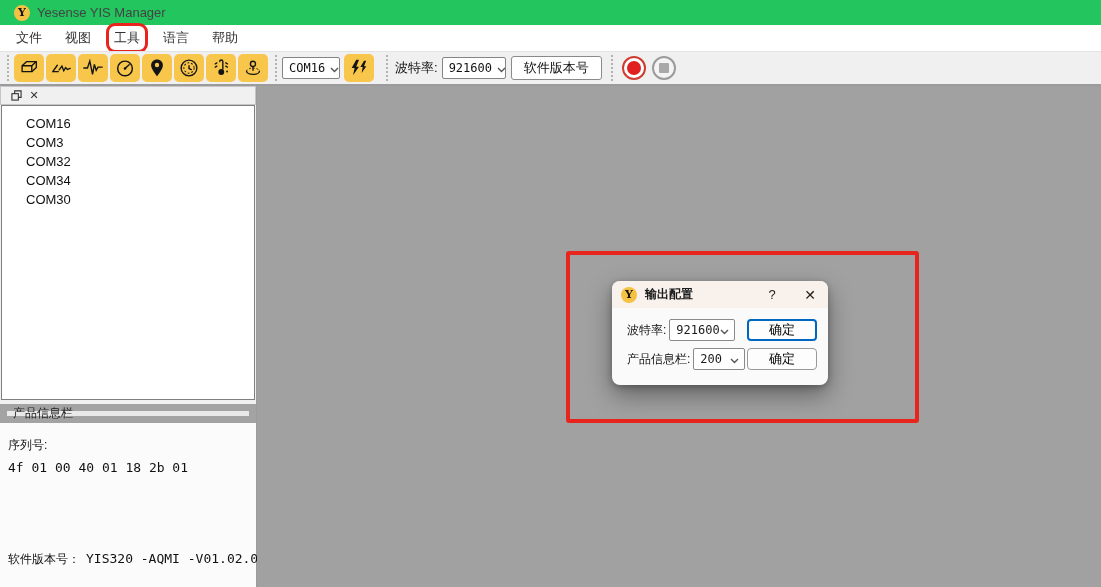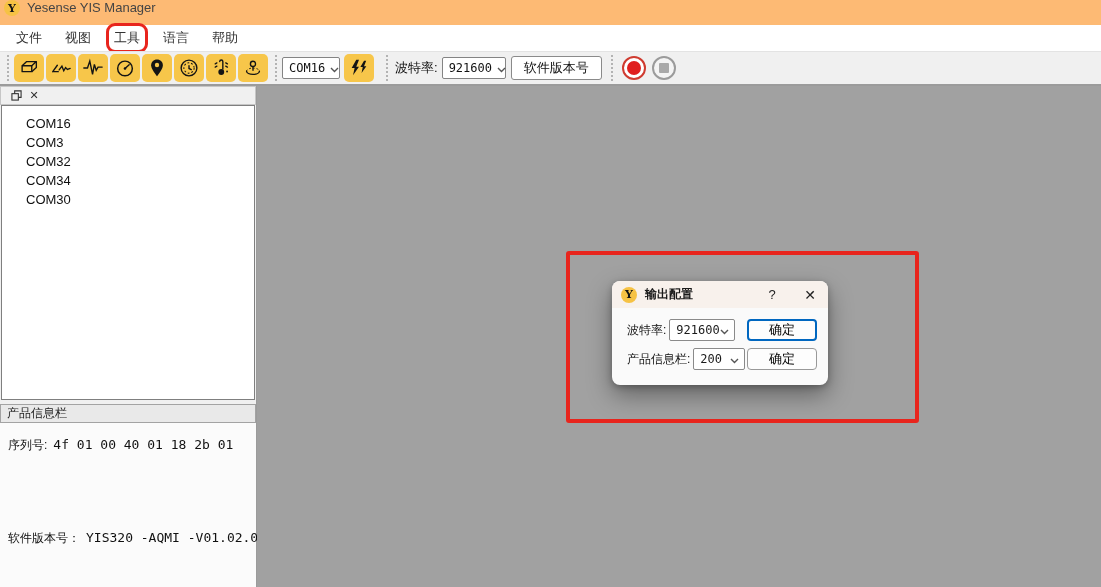--- a/index.html
+++ b/index.html
@@ -1,21 +1,21 @@
 <!DOCTYPE html>
 <html><head>
 <meta charset="utf-8">
 <style>
   * { margin:0; padding:0; box-sizing:border-box; }
   html,body { width:1101px; height:587px; overflow:hidden; }
   body { font-family:"Liberation Sans", sans-serif; font-size:13px; color:#1a1a1a; background:#fff; }
   .window { width:1101px; height:587px; display:flex; flex-direction:column; }
 
   
-  .titlebar { height:25px; background:#fdba74; display:flex; padding-left:4px; flex:none; }
+  .titlebar { height:25px; background:#22c55e; display:flex; align-items:center; padding-left:14px; flex:none; }
   .logo-circle { width:16px; height:16px; border-radius:50%; background:#f6c244; display:inline-flex; align-items:center; justify-content:center; flex:none; }
   .logo-circle::after { content:"Y"; font-family:"DejaVu Serif", serif; font-weight:bold; font-size:11px; color:#141414; line-height:1; }
   .titlebar .app-title { margin-left:7px; font-size:13px; color:#444; }
 
   
   .menubar { height:26px; background:#ffffff; display:flex; align-items:center; padding-left:12px; gap:15px; flex:none; }
   .menu-item { padding:2px 4px; color:#333; cursor:default; }
   .menu-item.hl { outline:3px solid #e8251d; outline-offset:1px; border-radius:5px; }
 
   
@@ -34,26 +34,26 @@
   .stop-btn .sq { width:10px; height:10px; background:#a9a9a9; border-radius:1px; }
 
   
   .app-body { flex:1; display:flex; min-height:0; }
   .left-panel { width:257px; flex:none; background:#f0f0f0; display:flex; flex-direction:column; border-right:1px solid #9b9b9b; }
   .dock-header { height:19px; background:#f0f0f0; border:1px solid #c6c6c6; display:flex; align-items:center; padding:0 4px 0 6px; font-size:12px; color:#222; flex:none; }
   .dock-header .dh-title { flex:1; }
   .dock-icon { width:18px; height:15px; display:inline-flex; align-items:center; justify-content:center; cursor:pointer; color:#333; font-size:11px; }
   .port-list { height:295px; background:#fff; border:1px solid #7f7f7f; margin:0 1px; padding:8px 0 0 0; overflow:hidden; flex:none; }
   .port-item { height:19px; line-height:19px; padding-left:24px; font-size:13px; color:#111; cursor:pointer; }
-  .info-header { height:19px; margin-top:4px; background:#e9e9e9; border:1px solid #a3a3a3; display:flex; align-items:center; padding-left:6px; font-size:12px; color:#222; flex:none; }
+  .info-header { height:19px; margin-top:4px; background:#e9e9e9; border:7px solid #a3a3a3; display:flex; align-items:center; padding-left:6px; font-size:12px; color:#222; flex:none; }
   .info-body { flex:1; background:#fbfbfb; font-size:12px; }
   .info-line { display:flex; align-items:baseline; gap:6px; white-space:nowrap; }
   .info-line .lbl { color:#111; font-size:12px; }
   .info-line .mono { font-family:"DejaVu Sans Mono", monospace; font-size:13px; color:#111; }
-  .info-serial { margin:14px 0 0 8px; }
+  .info-serial { margin:14px 0 0 8px;flex-direction:column; }
   .info-version { margin:76px 0 0 8px; }
 
   .main-area { flex:1; background:#a1a1a1; position:relative; }
 
   
   .annotation-rect { position:absolute; left:309px; top:165px; width:353px; height:172px; border:4px solid #e8251d; border-radius:3px; pointer-events:none; }
 
   
   .dialog { position:absolute; left:355px; top:195px; width:216px; height:104px; background:#fafafa; border-radius:8px; box-shadow:0 10px 24px rgba(0,0,0,.38), 0 2px 6px rgba(0,0,0,.25); }
   .dialog-titlebar { height:27px; background:#f8f1ec; border-radius:8px 8px 0 0; display:flex; align-items:center; padding:0 9px; }

